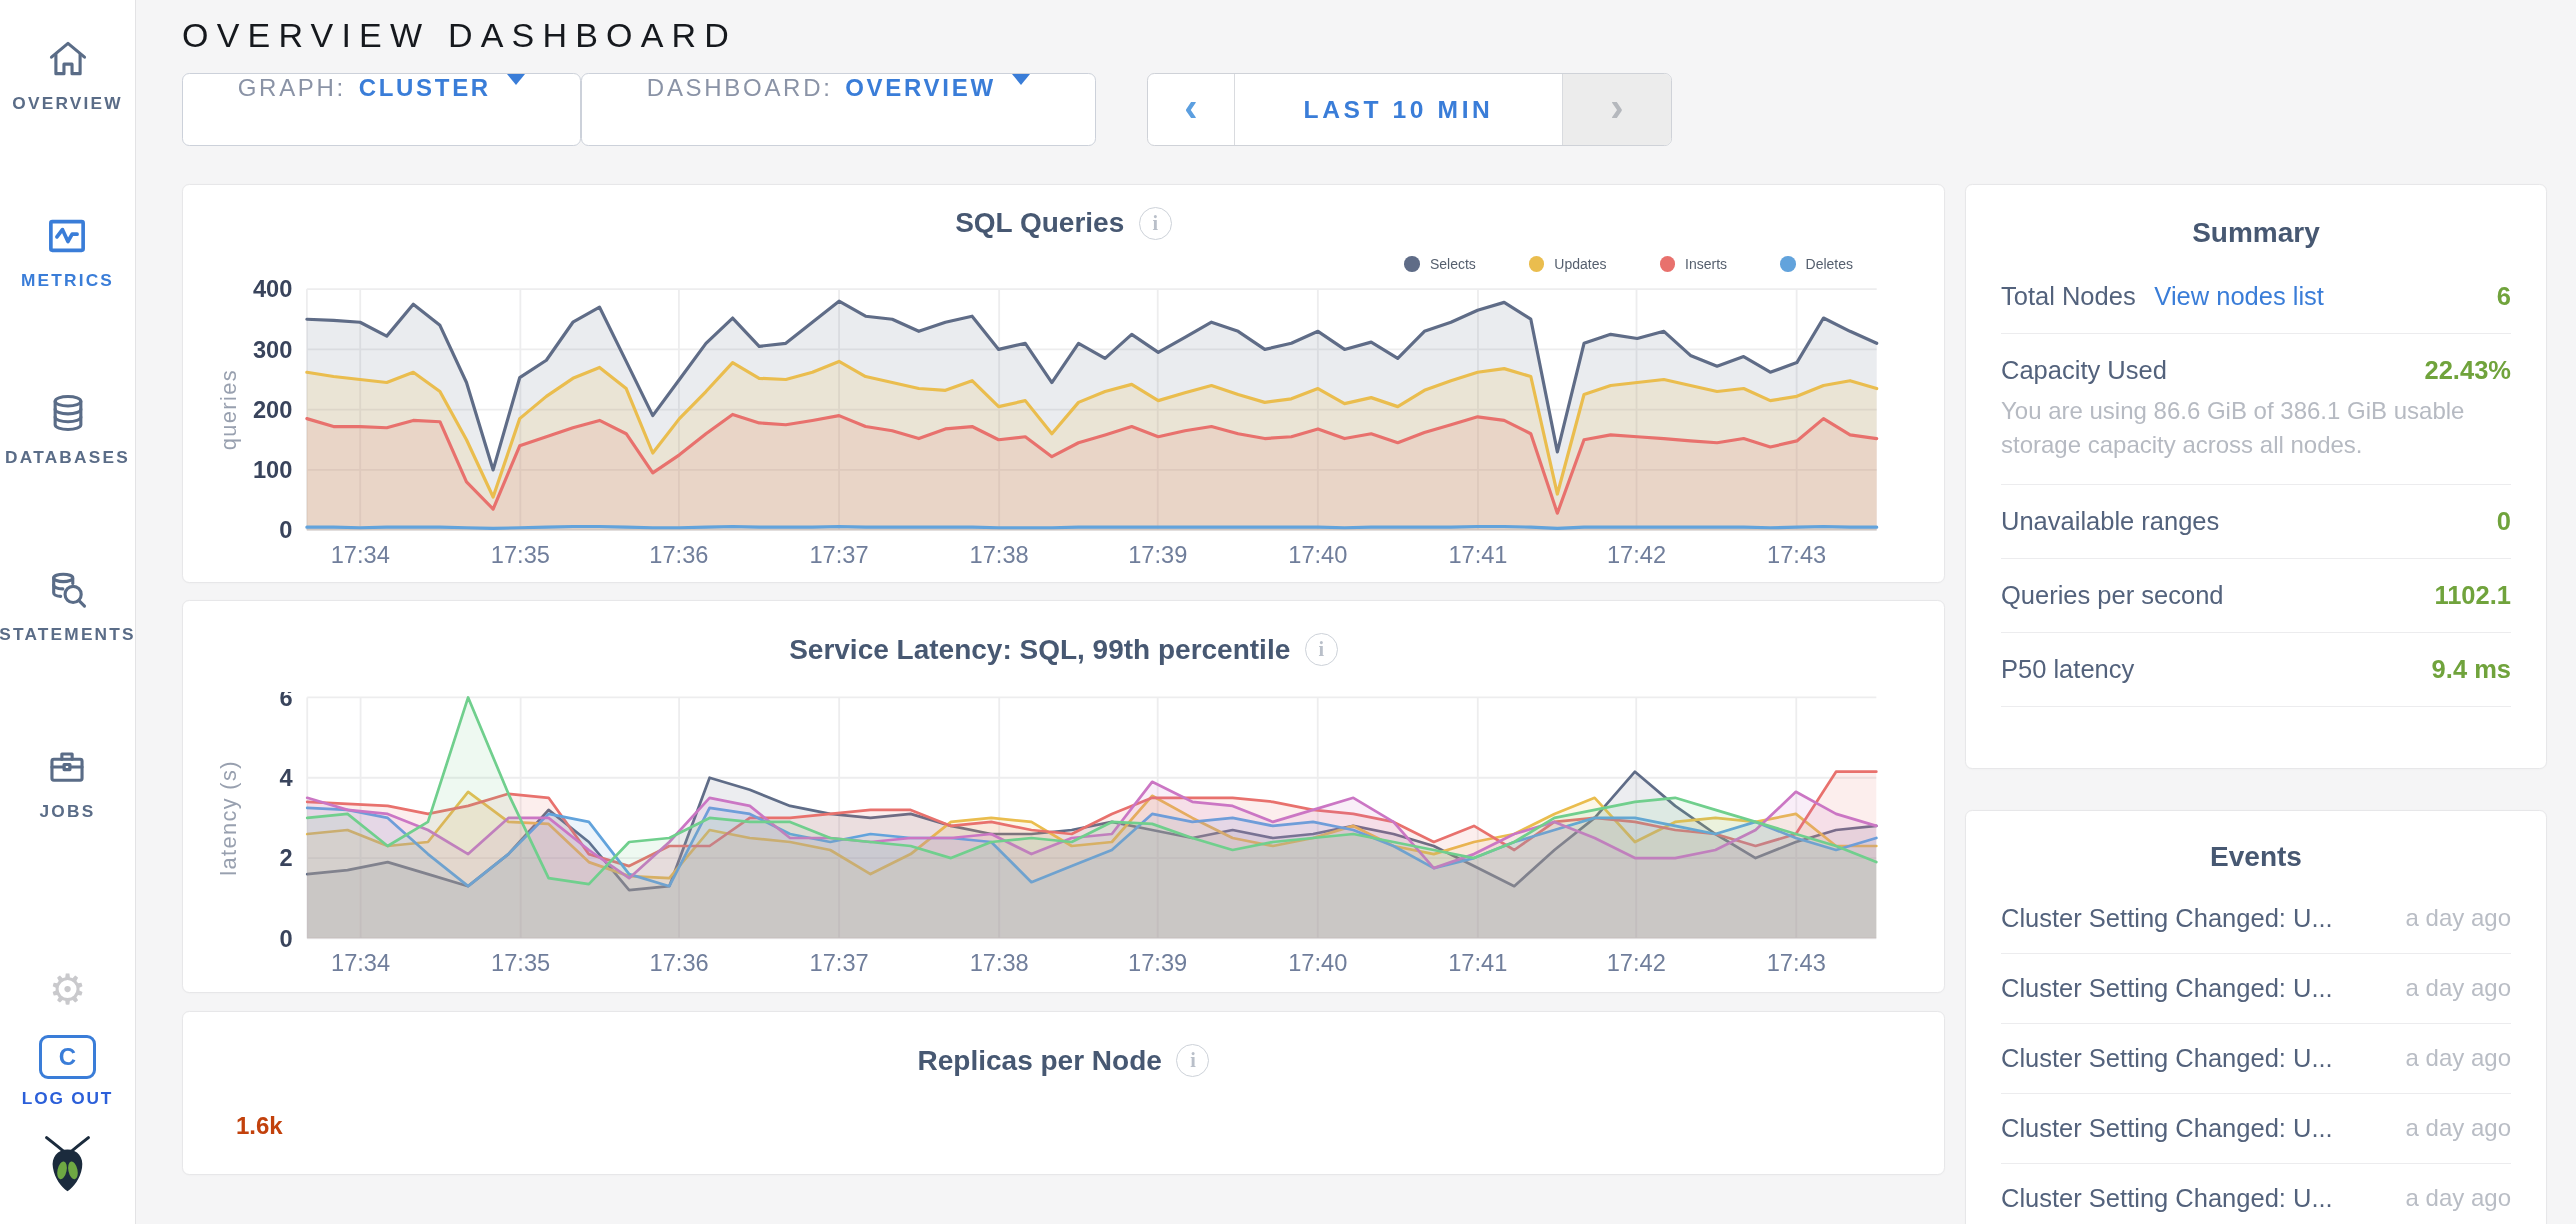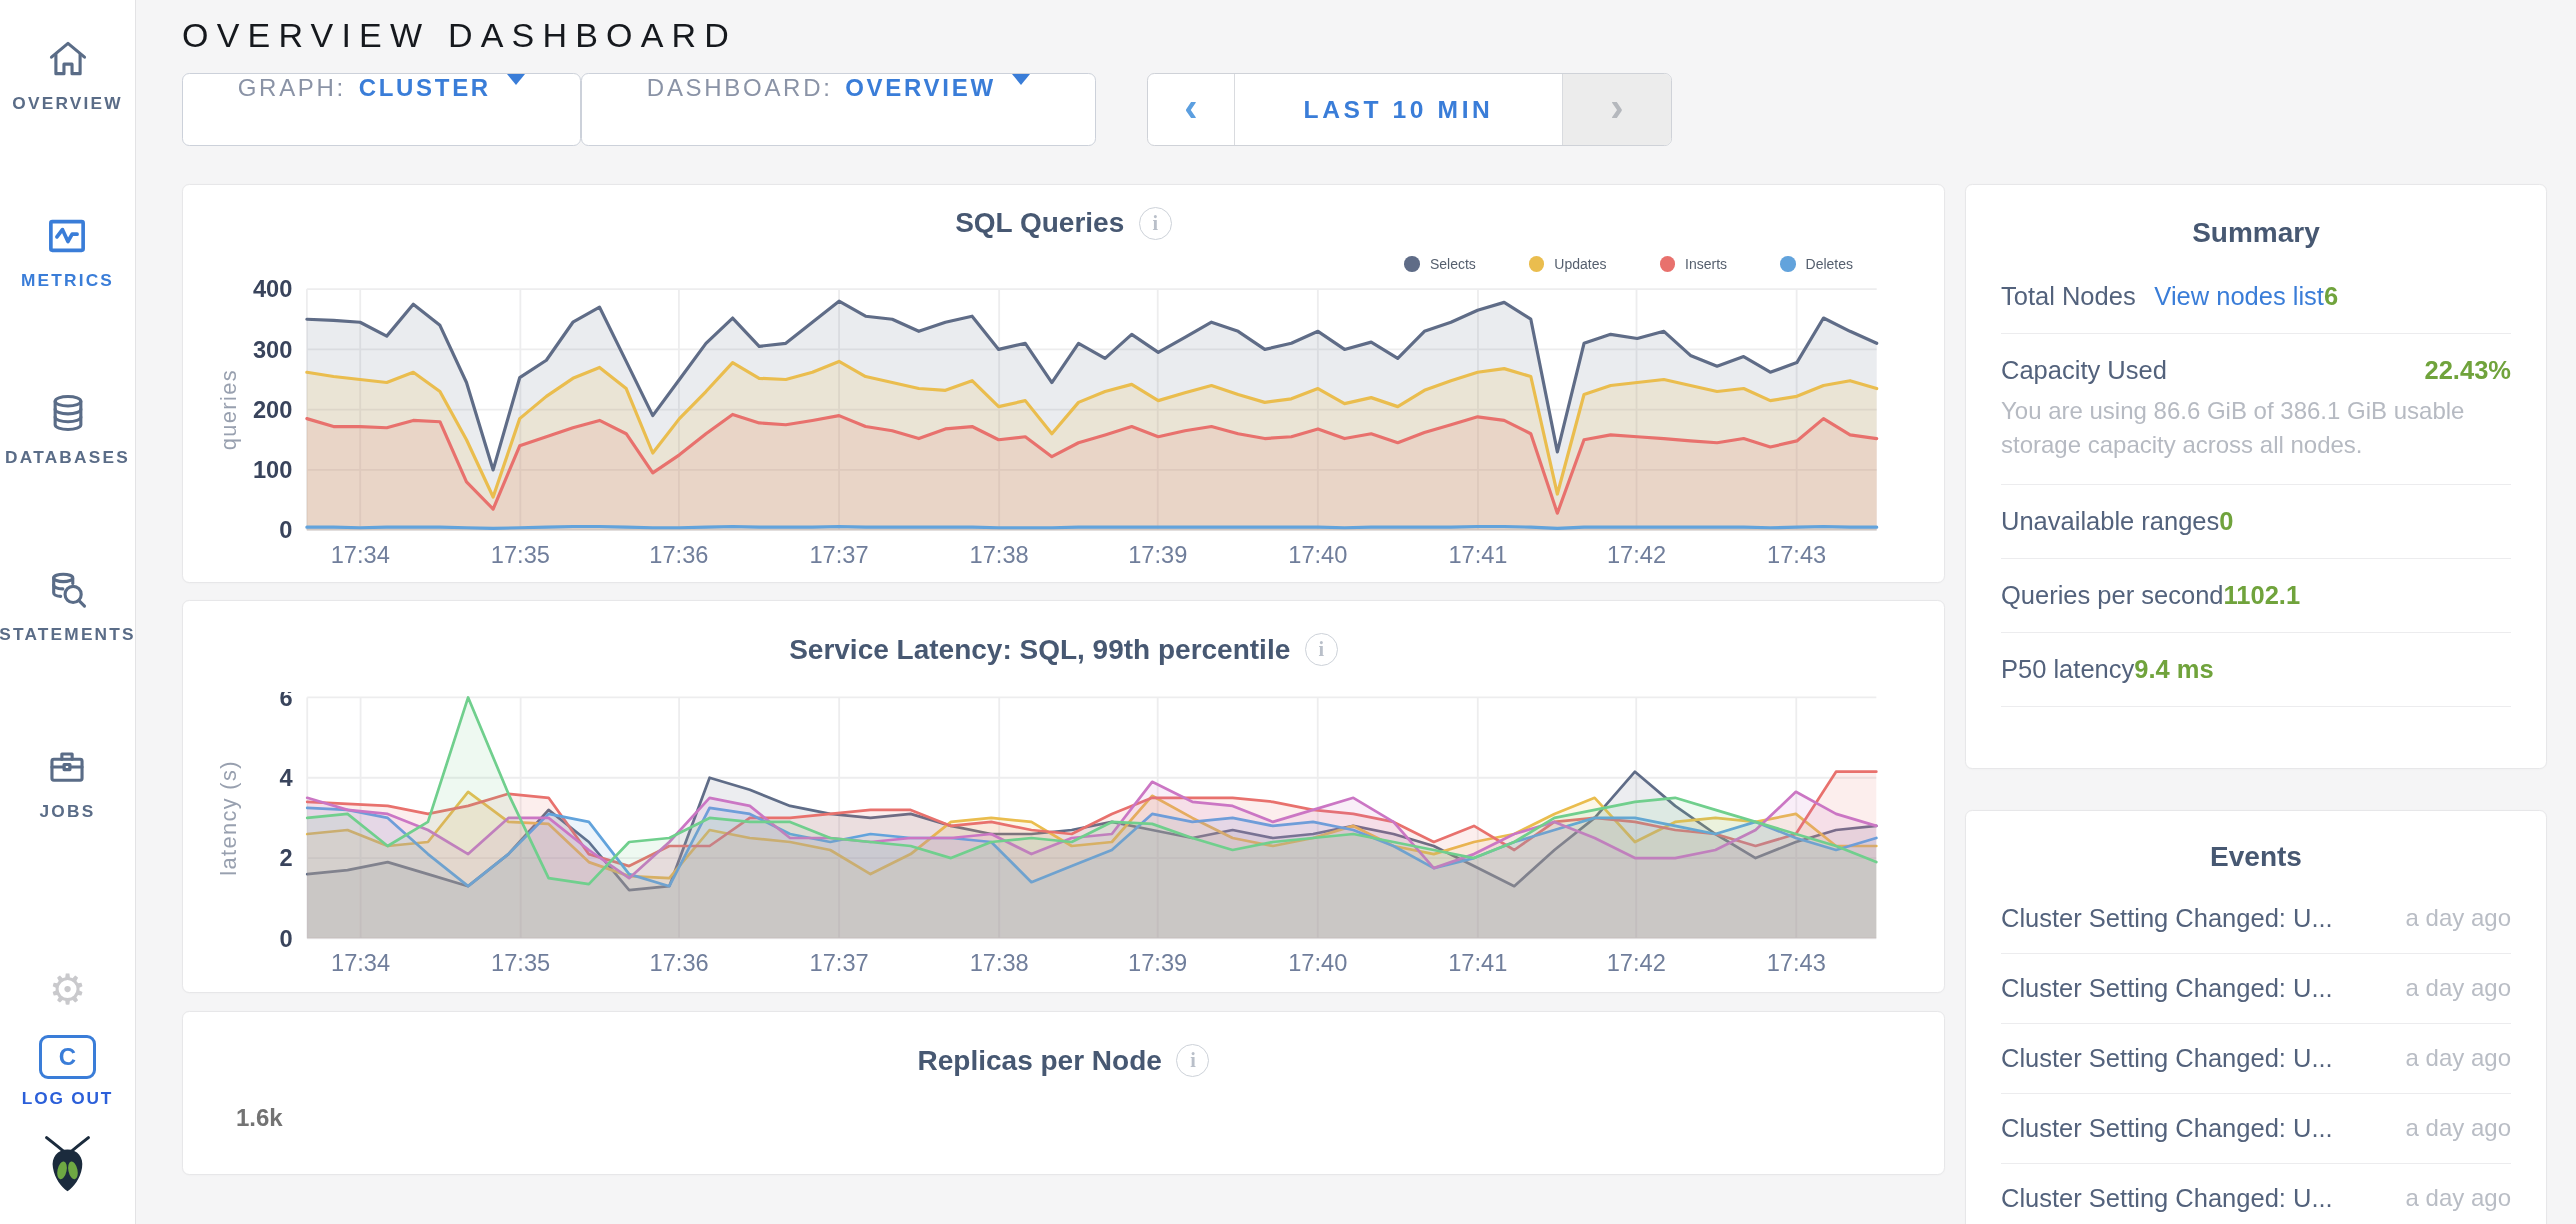--- a/index.html
+++ b/index.html
@@ -68,25 +68,25 @@
   .legend-text{font-size:14px;color:#555f6e;}
   .chart-svg{display:block;margin:0 22px;}
   .ytick{fill:#39445c;font-size:26px;font-weight:700;font-family:"Liberation Sans",sans-serif;}
   .xtick{fill:#707e9b;font-size:26px;font-family:"Liberation Sans",sans-serif;}
   .ylab{fill:#98a0af;font-size:24px;letter-spacing:1.5px;font-family:"Liberation Sans",sans-serif;}
   .card-latency{margin-top:17.3px;}
   .card-latency .chart-title-row{padding-top:31px;}
   .card-latency .chart-svg{margin-top:24px;}
   .card-replicas{margin-top:18px;min-height:164px;position:relative;}
   .card-replicas .chart-title-row{padding-top:31px;}
-  .replicas-tick{position:absolute;left:53px;top:92px;font-size:24px;font-weight:700;color:#737373;}
+  .replicas-tick{position:absolute;left:53px;top:100px;font-size:24px;font-weight:700;color:#c2410c;}
   
   .summary-card{box-sizing:border-box;height:585px;padding:24px 35px;}
   .panel-title{text-align:center;font-size:28px;font-weight:700;color:#475872;padding:7.3px 0 11px 0;}
-  .srow{display:flex;align-items:baseline;padding:22px 0;border-bottom:0.9px solid #ececee;}
+  .srow{display:flex;justify-content:space-between;align-items:baseline;padding:22px 0;border-bottom:0.9px solid #ececee;}
   .srow.last{border-bottom:none;}
   .srow-label{font-size:25.5px;color:#53627c;}
   .srow-value{font-size:25.5px;font-weight:700;color:#70a33c;}
   .srow-link{font-size:25.5px;color:#3a7dd8;margin-left:14.6px;cursor:pointer;}
   .cap-row{padding:22px 0;border-bottom:0.9px solid #ececee;}
   .cap-top{display:flex;justify-content:space-between;align-items:baseline;}
   .cap-sub{margin-top:9px;font-size:24px;line-height:34px;color:#b6bac2;}
   
   .events-card{box-sizing:border-box;margin-top:41px;padding:22px 35px;height:437px;overflow:hidden;}
   .erow{display:flex;justify-content:space-between;align-items:center;padding:20px 0;border-bottom:0.9px solid #ececee;cursor:pointer;gap:40px;}

